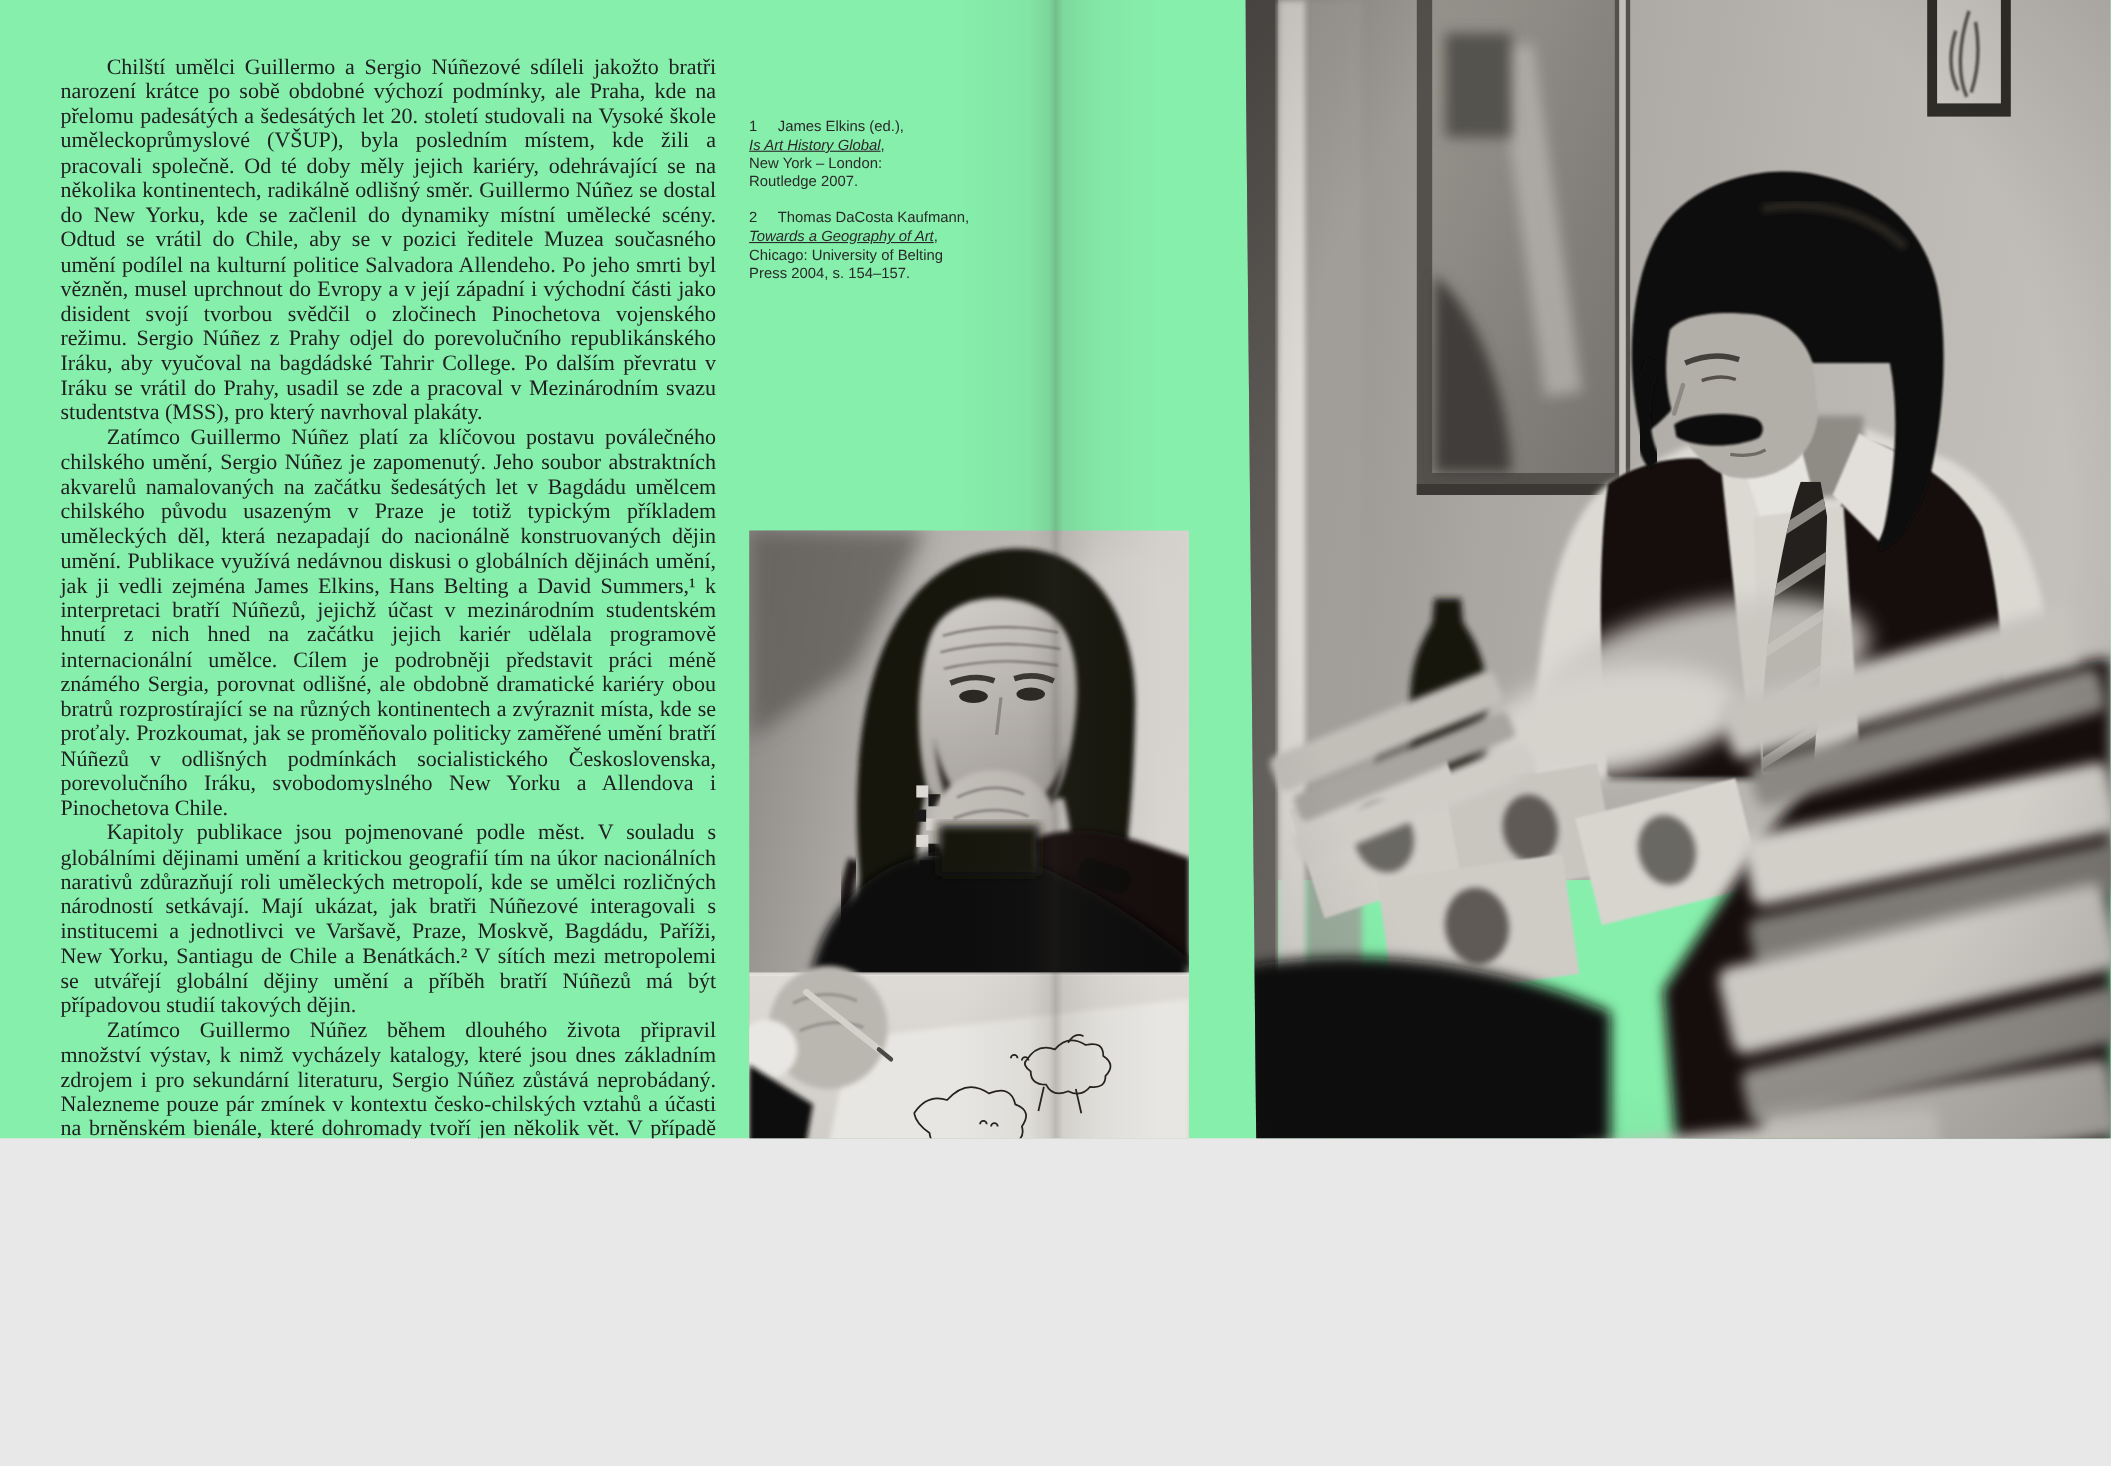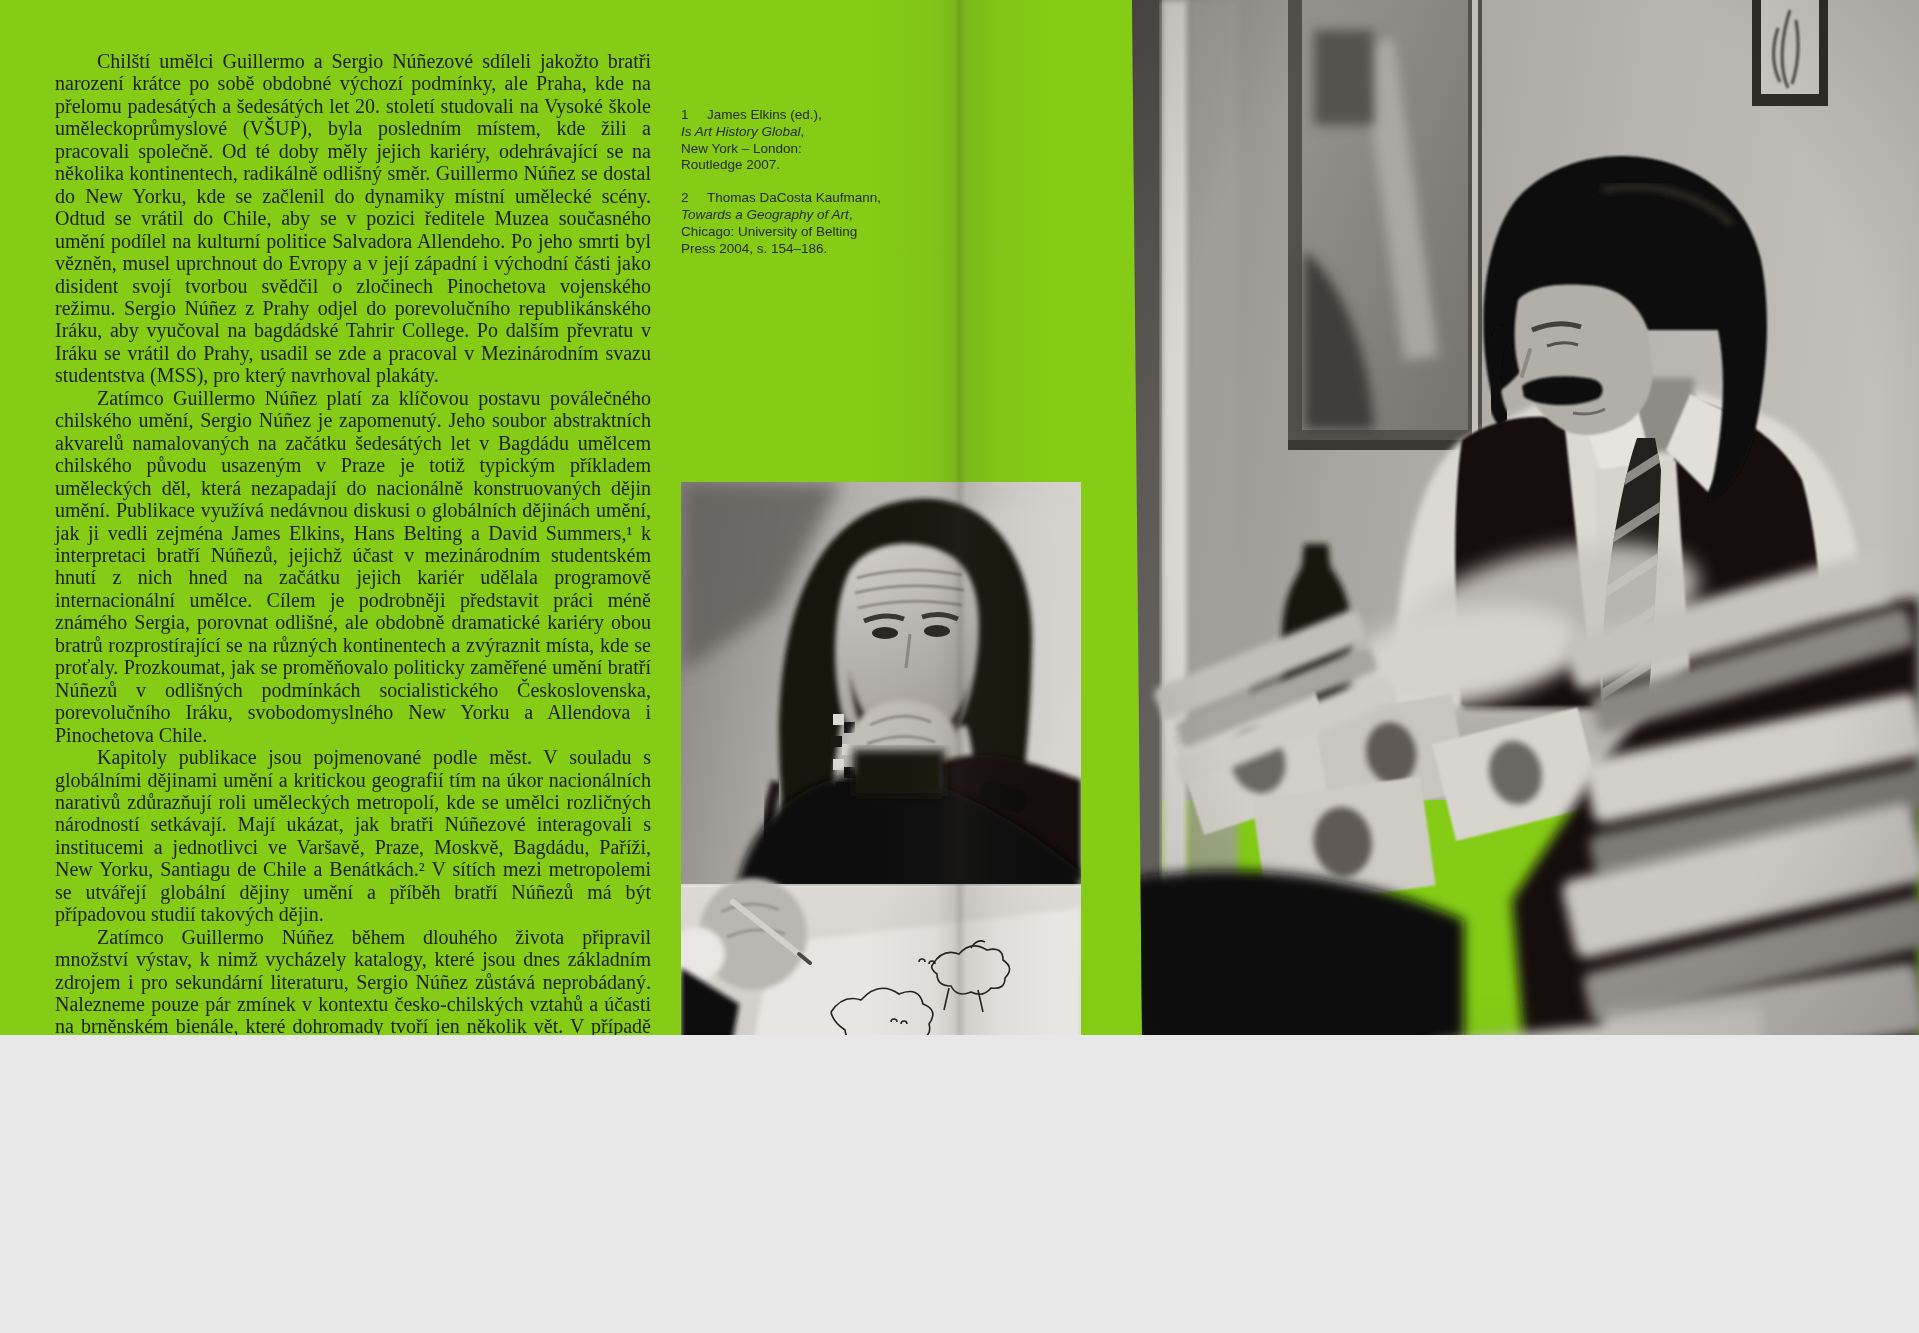--- a/index.html
+++ b/index.html
@@ -1,36 +1,36 @@
 <!DOCTYPE html>
 <html lang="cs"><head>
 <meta charset="utf-8">
 <style>
   html,body{margin:0;padding:0;background:#e8e8e8;}
   .spread{
     position:relative;width:1919px;height:1035px;overflow:hidden;
-    background:#84cc16;
+    background:#86efac;
     font-family:"Liberation Sans",sans-serif;
   }
   
   .body-text{
     position:absolute;left:55px;top:50px;width:596px;
     font-family:"Liberation Serif","DejaVu Serif",serif;
     font-size:20px;line-height:22.45px;color:#212121;
     text-align:justify;text-align-last:left;hyphens:auto;
   }
   .body-text p{margin:0;text-indent:42px;}
   
   .footnotes{
     position:absolute;left:681px;top:62px;width:240px;
     font-size:13.5px;line-height:16.8px;color:#2a2a2a;margin-top:45px;
   }
   .footnote + .footnote{margin-top:16px;}
   .fn-num{display:inline-block;width:26px;}
-  .footnote em{font-style:italic;}
+  .footnote em{font-style:italic;text-decoration:underline;}
   
   .photo{position:absolute;margin:0;padding:0;overflow:hidden;}
   .photo svg{display:block;width:100%;height:100%;}
   .photo-guillermo{left:681px;top:482px;width:400px;height:658px;}
   .photo-sergio{left:1132px;top:0;width:787px;height:1142px;
     clip-path:polygon(0 0,100% 0,100% 100%,1.4% 100%);}
   
   .caption{
     position:absolute;font-size:13.5px;line-height:17.5px;color:#2e2e2e;
   }
@@ -79,21 +79,21 @@
       <div class="footnote">
         <div class="fn-line"><span class="fn-num">1</span><span>James Elkins (ed.),</span></div>
         <div class="fn-line"><em>Is Art History Global</em><span>,</span></div>
         <div class="fn-line">New York – London:</div>
         <div class="fn-line">Routledge 2007.</div>
       </div>
       <div class="footnote">
         <div class="fn-line"><span class="fn-num">2</span><span>Thomas DaCosta Kaufmann,</span></div>
         <div class="fn-line"><em>Towards a Geography of Art</em><span>,</span></div>
         <div class="fn-line">Chicago: University of Belting</div>
-        <div class="fn-line">Press 2004, s. 154–186.</div>
+        <div class="fn-line">Press 2004, s. 154–157.</div>
       </div>
     </aside>
 
     <figure class="photo photo-guillermo">
       <svg viewBox="0 0 400 658" preserveAspectRatio="none">
         <defs>
           <linearGradient id="gLbg" x1="0" y1="0" x2="1" y2="0.25">
             <stop offset="0" stop-color="#8a8784"></stop>
               <stop offset="0.4" stop-color="#b3b0ac"></stop>
             <stop offset="0.75" stop-color="#cfccc8"></stop>

